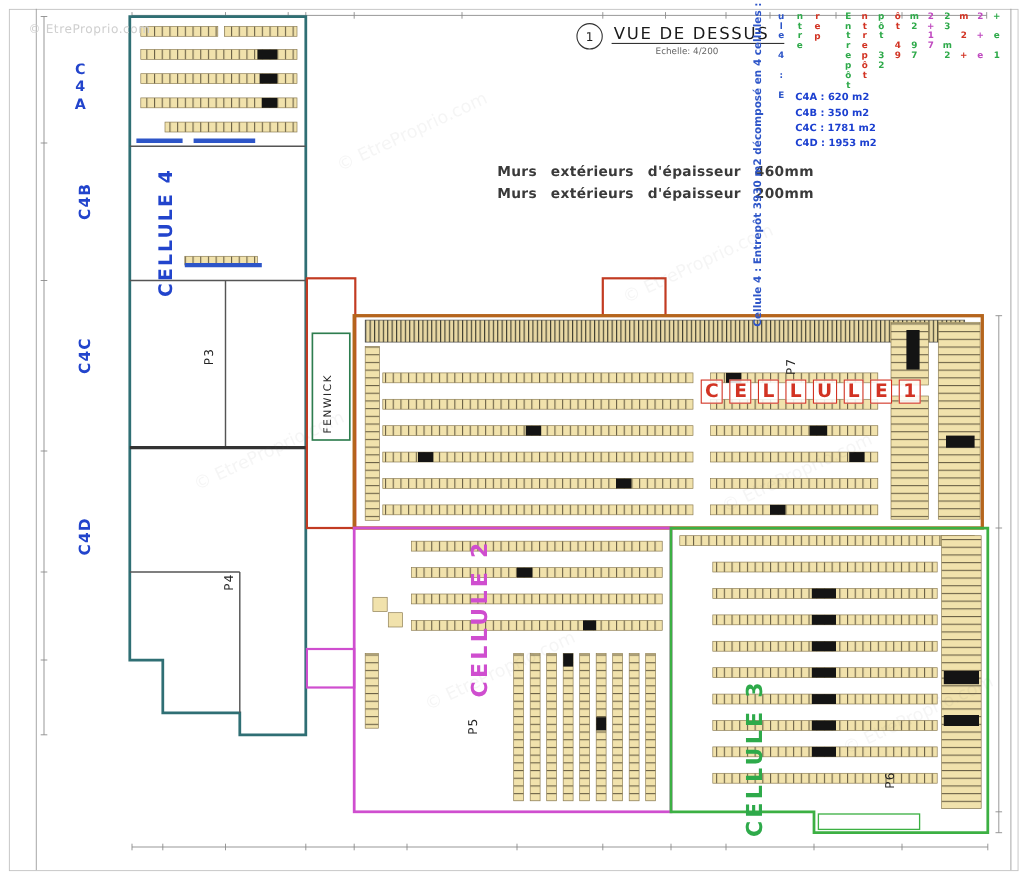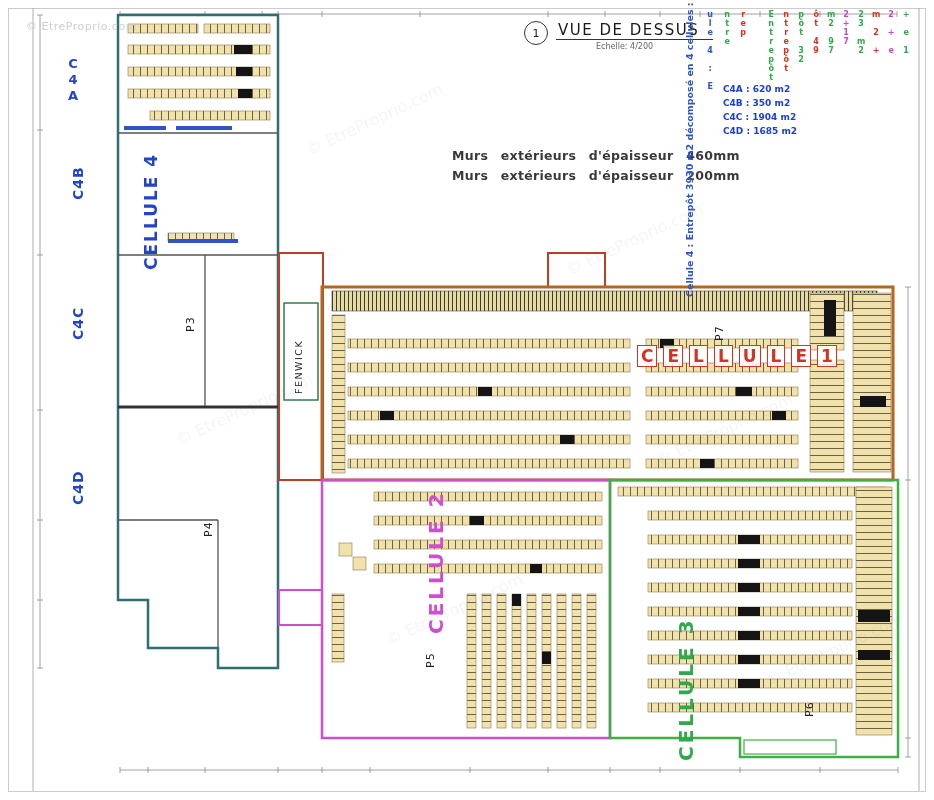--- a/index.html
+++ b/index.html
@@ -200,22 +200,22 @@
 
   <div class="abs notes" style="left:452px;top:146px">
     <div>Murs extérieurs d'épaisseur 460mm</div>
     <div>Murs extérieurs d'épaisseur 200mm</div>
   </div>
 
   <div class="vtext c4summary" style="left:684px;top:297px">Cellule 4 : Entrepôt 3930 m2 décomposé en 4 cellules :</div>
   <div class="abs m2list" style="left:723px;top:82px">
     <div>C4A : 620 m2</div>
     <div>C4B : 350 m2</div>
-    <div>C4C : 1904 m2</div>
-    <div>C4D : 1685 m2</div>
+    <div>C4C : 1781 m2</div>
+    <div>C4D : 1953 m2</div>
   </div>
 
   <div class="vstack frag tone-blue" style="left:705px;top:10px">ule 4 : E</div>
   <div class="vstack frag tone-green" style="left:722px;top:10px">ntre</div>
   <div class="vstack frag tone-red" style="left:738px;top:10px">rep</div>
   <div class="vstack frag tone-green" style="left:766px;top:10px">Entrepôt</div>
   <div class="vstack frag tone-red" style="left:781px;top:10px">ntrepôt</div>
   <div class="vstack frag tone-green" style="left:796px;top:10px">pôt 32</div>
   <div class="vstack frag tone-red" style="left:811px;top:10px">ôt 49</div>
   <div class="vstack frag tone-green" style="left:826px;top:10px">m2 97</div>

